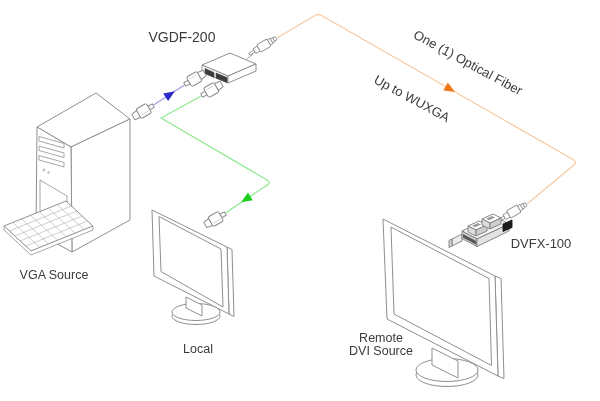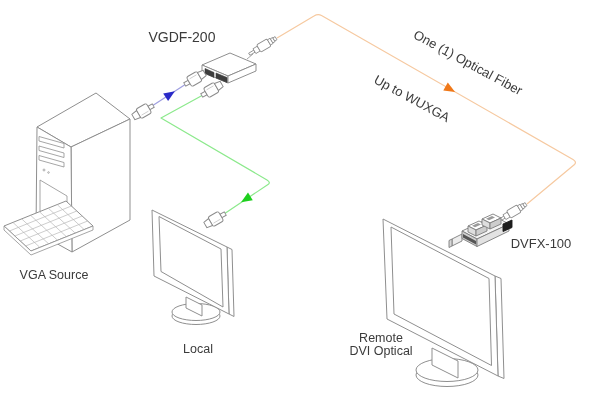--- a/index.html
+++ b/index.html
@@ -143,18 +143,18 @@
 
   <div class="lbl" id="lbl-vgdf">VGDF-200</div>
   <div class="lbl" id="lbl-fiber">One (1) Optical Fiber</div>
   <div class="lbl" id="lbl-wuxga">Up to WUXGA</div>
   <div class="lbl" id="lbl-source">VGA Source</div>
   <div class="lbl" id="lbl-local">
     <span class="ln">Local</span>
   </div>
   <div class="lbl" id="lbl-remote">
     <span class="ln">Remote</span>
-    <span class="ln">DVI Optical</span>
+    <span class="ln">DVI Source</span>
   </div>
   <div class="lbl" id="lbl-dvfx">
     <span class="ln">DVFX-100</span>
   </div>
 </div>
 
 </body></html>

